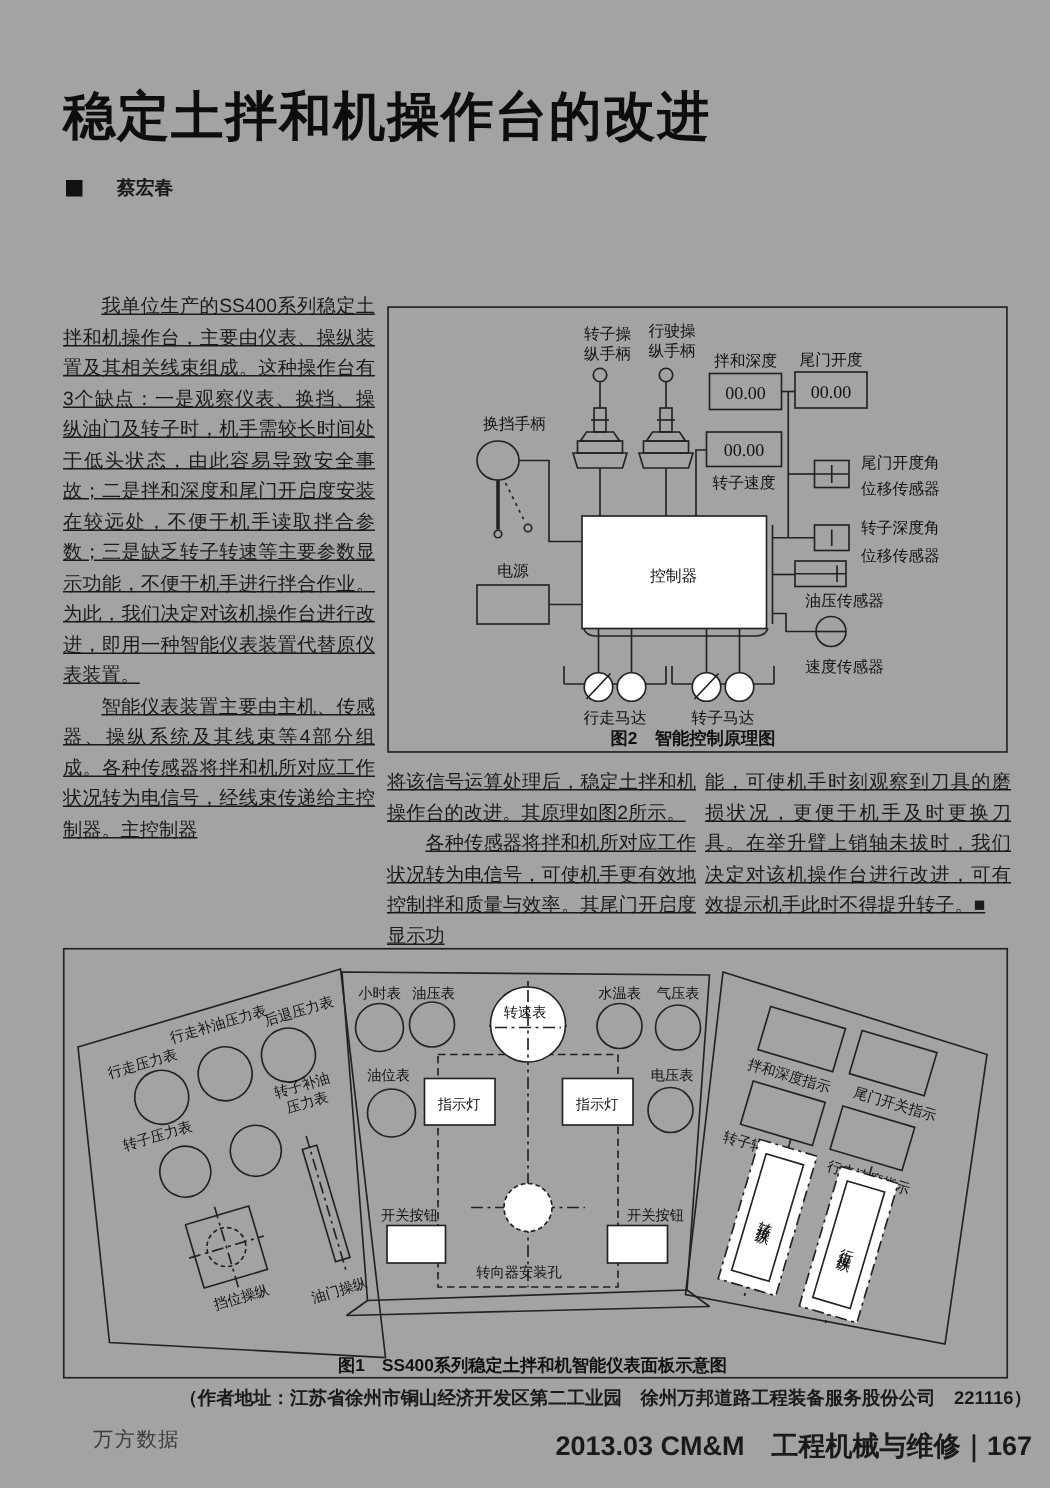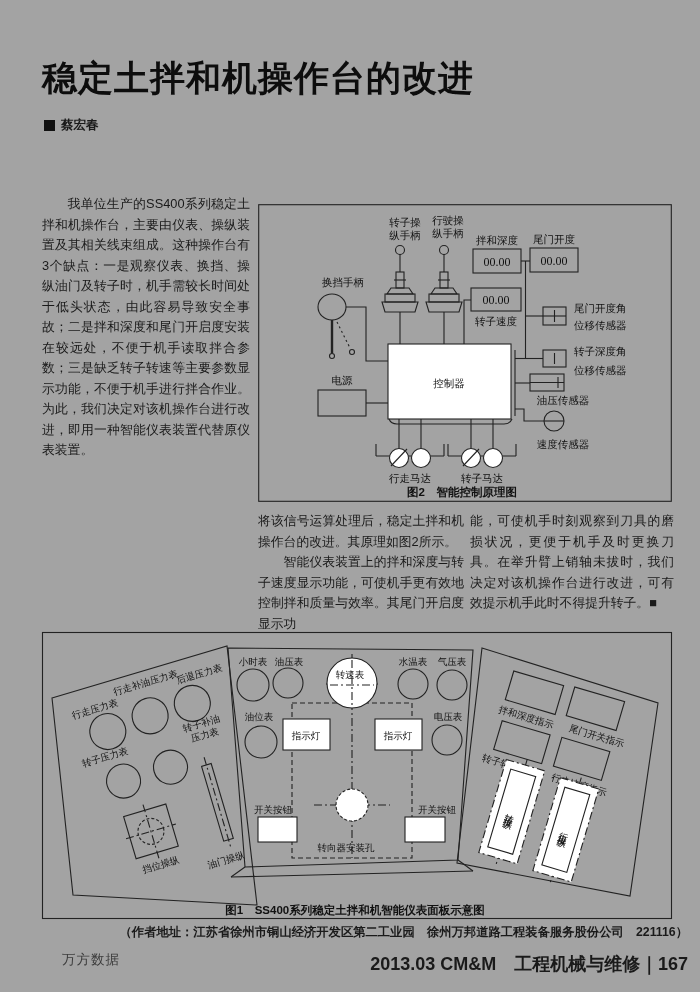--- a/index.html
+++ b/index.html
@@ -1,24 +1,24 @@
 <!DOCTYPE html>
 <html><head>
 <meta charset="utf-8">
 <style>
   html,body{margin:0;padding:0;background:#e8e8e8;}
   .page{position:relative;width:700px;height:992px;background:#a3a3a3;
         font-family:"Liberation Sans",sans-serif;color:#1a1a1a;overflow:hidden;margin:0 auto;}
   .title{position:absolute;left:42px;top:58px;margin:0;font-size:35px;line-height:40px;
          font-weight:900;letter-spacing:1px;color:#0d0d0d;white-space:nowrap;}
-  .byline{position:absolute;left:44px;top:117px;display:flex;align-items:center;gap:6px;
+  .byline{position:absolute;left:44px;top:117px;display:flex;align-items:center;gap:23px;
           font-size:12.5px;font-weight:bold;text-align:center;}
   .byline .sq{width:11px;height:11px;background:#111;}
   .col{position:absolute;font-size:12.8px;line-height:20.5px;text-align:justify;}
-  .col p{margin:0;}
+  .col p{margin:0;text-decoration:underline;}
   .col p.indent{text-indent:2em;}
   .col1{left:42px;top:194px;width:208px;}
   .col2{left:258px;top:511px;width:206px;}
   .col3{left:470px;top:511px;width:204px;}
   .figsvg{position:absolute;}
   .fig2{left:258px;top:204px;}
   .fig1{left:40px;top:628px;}
   .ln{fill:none;stroke:#222;stroke-width:1.1;}
   .fillw{fill:#fff;}
   .dd{stroke-dasharray:8,3,2,3;}
@@ -42,20 +42,21 @@
 
   <h1 class="title">稳定土拌和机操作台的改进</h1>
 
   <div class="byline">
     <span class="sq"></span>
     <span>蔡宏春</span>
   </div>
 
   <div class="col col1">
     <p class="indent">我单位生产的SS400系列稳定土拌和机操作台，主要由仪表、操纵装置及其相关线束组成。这种操作台有3个缺点：一是观察仪表、换挡、操纵油门及转子时，机手需较长时间处于低头状态，由此容易导致安全事故；二是拌和深度和尾门开启度安装在较远处，不便于机手读取拌合参数；三是缺乏转子转速等主要参数显示功能，不便于机手进行拌合作业。为此，我们决定对该机操作台进行改进，即用一种智能仪表装置代替原仪表装置。</p>
+    <p class="indent">智能仪表装置主要由主机、传感器、操纵系统及其线束等4部分组成。各种传感器将拌和机所对应工作状况转为电信号，经线束传递给主控制器。主控制器</p>
   </div>
 
   <svg class="figsvg fig2" width="414" height="298" viewBox="0 0 414 298">
     <rect class="ln" x="0.7" y="0.7" width="412.6" height="296.6"></rect>
 
     <g>
       <text x="85" y="82" text-anchor="middle">换挡手柄</text>
       <ellipse class="ln" cx="74" cy="103" rx="14" ry="13"></ellipse>
       <line class="ln thick" x1="74" y1="116" x2="74" y2="149"></line>
       <circle class="ln" cx="74" cy="152" r="2.5"></circle>
@@ -181,21 +182,21 @@
       <circle class="ln fillw" cx="235" cy="254" r="9.5"></circle>
       <line class="ln" x1="205" y1="262" x2="221" y2="245"></line>
       <text x="224" y="278" text-anchor="middle">转子马达</text>
     </g>
 
     <text class="cap" x="204" y="292" text-anchor="middle">图2　智能控制原理图</text>
   </svg>
 
   <div class="col col2">
     <p>将该信号运算处理后，稳定土拌和机操作台的改进。其原理如图2所示。</p>
-    <p class="indent">智能仪表装置上的拌和深度与转子速度显示功能，可使机手更有效地控制拌和质量与效率。其尾门开启度显示功</p>
+    <p class="indent">各种传感器将拌和机所对应工作状况转为电信号，可使机手更有效地控制拌和质量与效率。其尾门开启度显示功</p>
   </div>
 
   <div class="col col3">
     <p>能，可使机手时刻观察到刀具的磨损状况，更便于机手及时更换刀具。在举升臂上销轴未拔时，我们决定对该机操作台进行改进，可有效提示机手此时不得提升转子。■</p>
   </div>
 
   <svg class="figsvg fig1" width="634" height="293" viewBox="0 0 634 293">
     <rect class="ln" x="2.5" y="4.5" width="629" height="286"></rect>
 
     <g>

